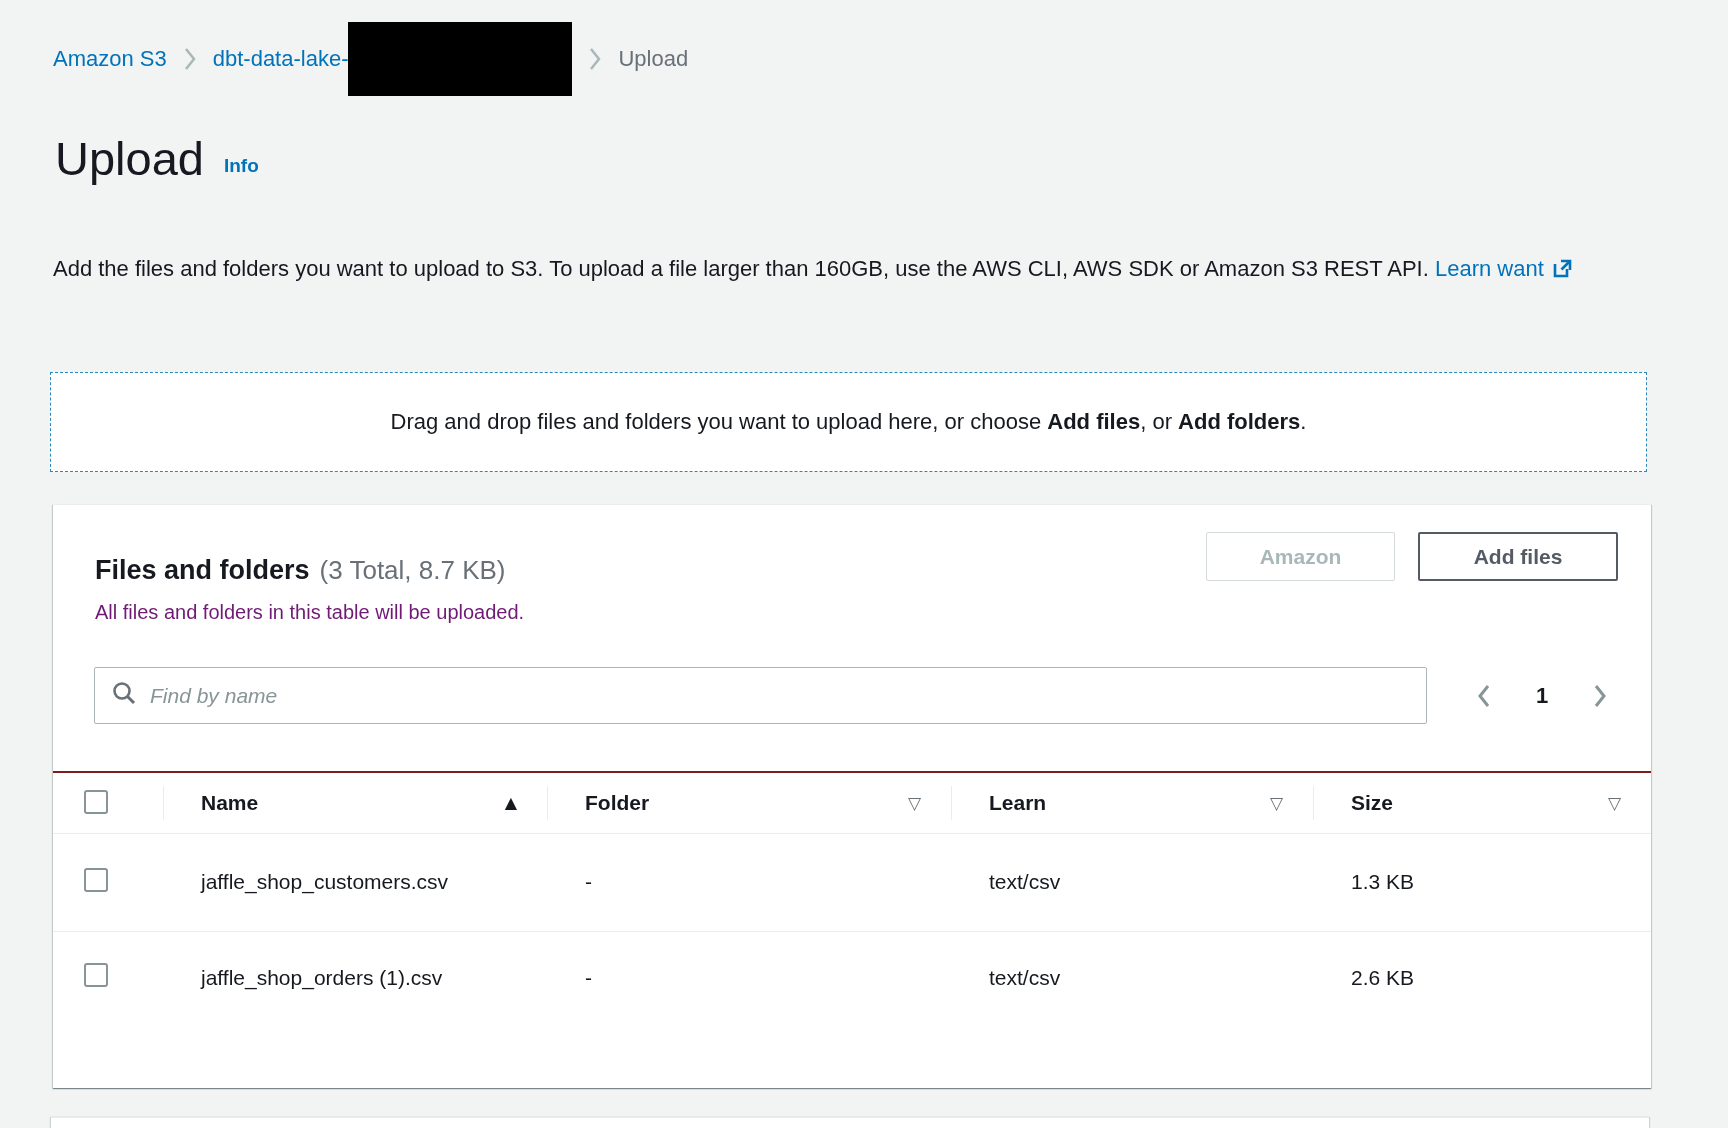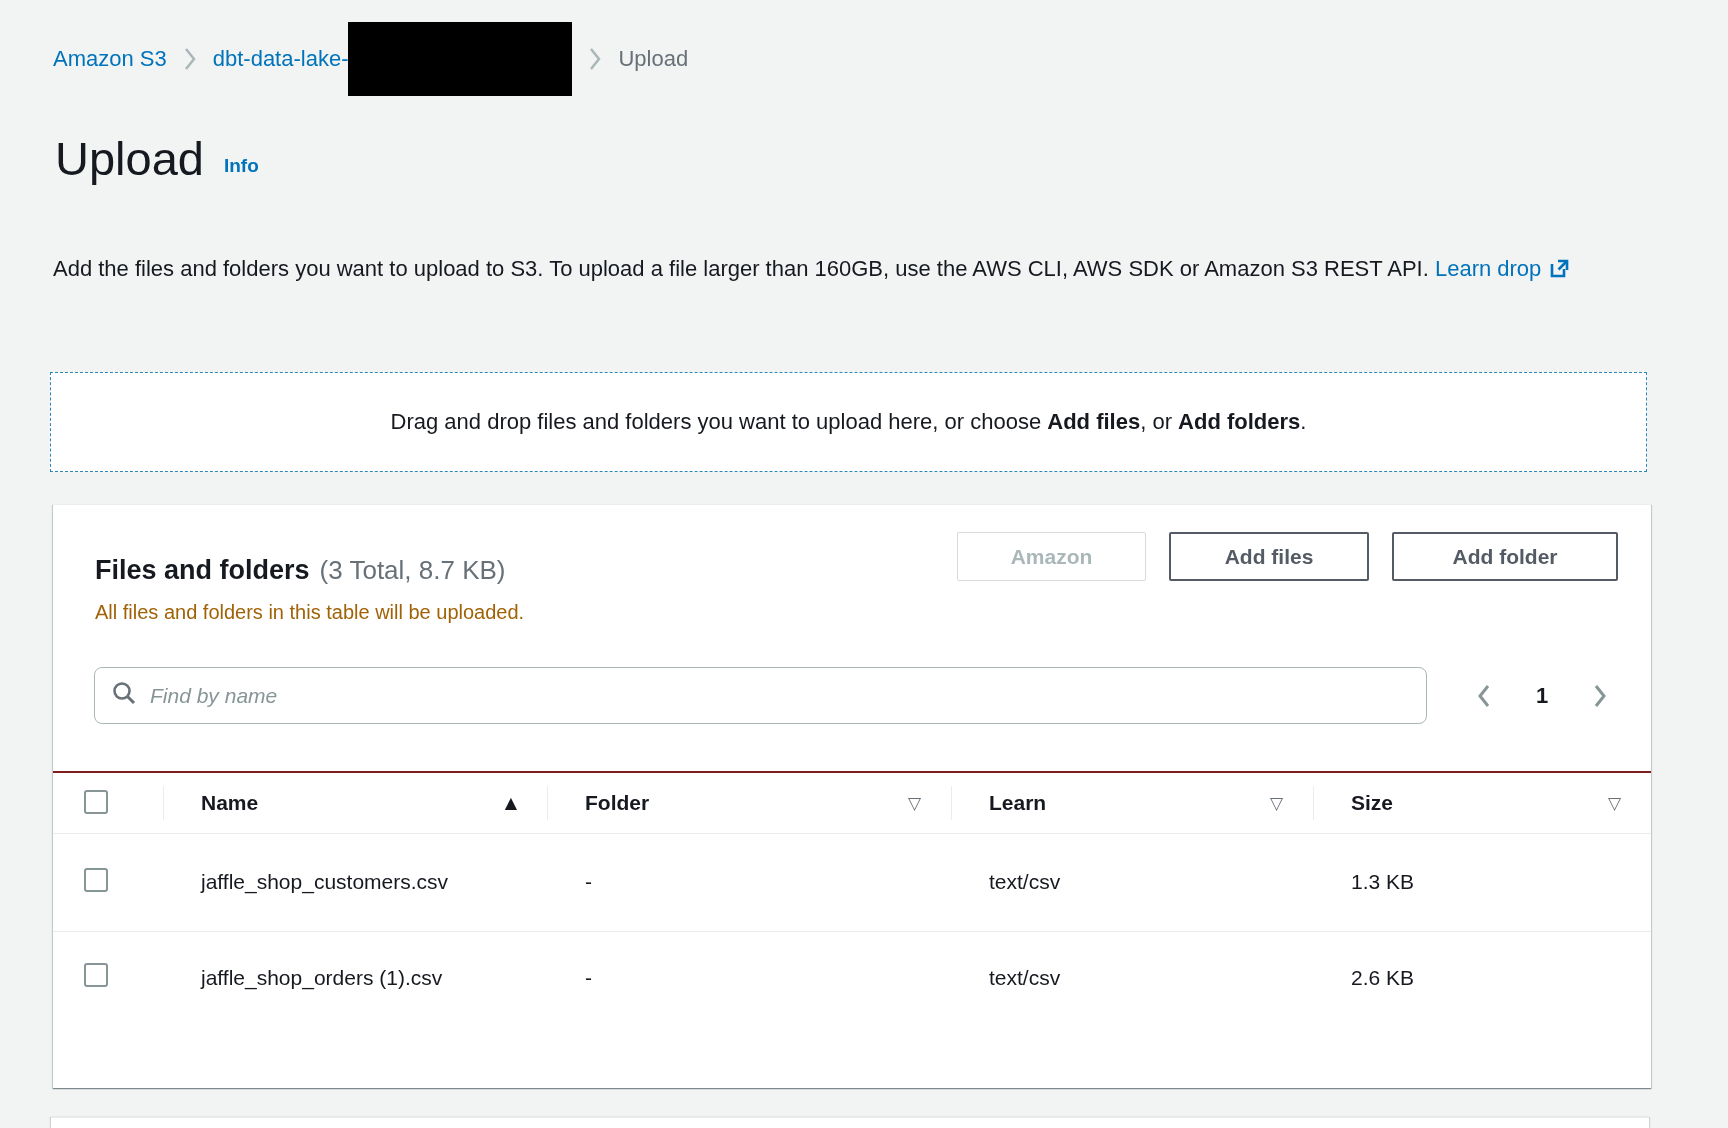--- a/index.html
+++ b/index.html
@@ -50,38 +50,38 @@
 
   
   .card {
     position:absolute; left:53px; top:504px; width:1598px; height:584px;
     background:#fff; border-top:1px solid #eaeded;
     box-shadow:0 1px 1px 0 rgba(0,28,36,.3), 1px 1px 1px 0 rgba(0,28,36,.15), -1px 1px 1px 0 rgba(0,28,36,.15);
     overflow:hidden;
   }
   .card-title { position:absolute; left:42px; top:30px; font-size:27px; font-weight:700; color:#16191f; white-space:nowrap;margin-top:20px; }
   .card-title .count { font-size:26px; font-weight:400; color:#687078; margin-left:10px; }
-  .card-subtitle { position:absolute; left:42px; top:96px; font-size:20px; color:#a16207; }
+  .card-subtitle { position:absolute; left:42px; top:96px; font-size:20px; color:#701a75; }
 
   .button-row { position:absolute; right:33px; top:27px; display:flex; gap:23px; }
   .btn {
     height:49px; background:#fff; border-radius:2px;
     display:flex; align-items:center; justify-content:center;
     font-size:21px; font-weight:700; font-family:"Liberation Sans", sans-serif;
     cursor:pointer;
   }
   .btn-disabled { width:189px; border:1px solid #d5dbdb; color:#aab7b8; cursor:default; }
   .btn-normal  { border:2px solid #545b64; color:#545b64; }
   .btn-addfiles { width:200px; }
   .btn-addfolder { width:226px; }
 
   
   .search-box {
     position:absolute; left:41px; top:162px; width:1333px; height:57px;
-    background:#fff; border:1px solid #aab7b8; border-radius:8px;
+    background:#fff; border:1px solid #aab7b8; border-radius:2px;
     display:flex; align-items:center; padding-left:16px;
   }
   .search-box input {
     flex:1; border:none; outline:none; background:transparent;
     font-size:21px; margin-left:12px; font-family:"Liberation Sans", sans-serif; color:#16191f;
   }
   .search-box input::placeholder { font-style:italic; color:#879596; }
 
   .pagination {
     position:absolute; left:1402px; top:162px; height:57px;
@@ -144,21 +144,21 @@
   <span class="crumb-current">Upload</span>
 </nav>
 
 <div class="page-heading">
   <h1>Upload</h1>
   <a class="info-link">Info</a>
 </div>
 
 <p class="page-desc">
   <span>Add the files and folders you want to upload to S3. To upload a file larger than 160GB, use the AWS CLI, AWS SDK or Amazon S3 REST API.</span>
-  <a class="learn-more"><span>Learn drop</span><span class="ext-icon"><svg width="21" height="21" viewBox="0 0 21 21">
+  <a class="learn-more"><span>Learn want</span><span class="ext-icon"><svg width="21" height="21" viewBox="0 0 21 21">
           <path d="M3 6 L3 18 L15 18 L15 11" fill="none" stroke="#0073bb" stroke-width="2.6"></path>
           <path d="M9 3 L18 3 L18 12" fill="none" stroke="#0073bb" stroke-width="2.6"></path>
           <path d="M18 3 L9.5 11.5" fill="none" stroke="#0073bb" stroke-width="2.6"></path>
         </svg></span></a>
 </p>
 
 <div class="dropzone">
   <span>
     <span>Drag and drop files and folders you want to upload here, or choose </span><b>Add files</b><span>, or </span><b>Add folders</b><span>.</span>
   </span>
@@ -167,21 +167,20 @@
 <section class="card">
 
   <h2 class="card-title">
     <span>Files and folders</span><span class="count">(3 Total, 8.7 KB)</span>
   </h2>
   <div class="card-subtitle">All files and folders in this table will be uploaded.</div>
 
   <div class="button-row">
     <button class="btn btn-disabled">Amazon</button>
     <button class="btn btn-normal btn-addfiles">Add files</button>
-    <button class="btn btn-normal btn-addfolder">Add folder</button>
   </div>
 
   <div class="search-box">
     <span>
       <svg width="27" height="27" viewBox="0 0 27 27">
           <circle cx="11" cy="11" r="7.5" fill="none" stroke="#687078" stroke-width="2.6"></circle>
           <line x1="16.5" y1="16.5" x2="23" y2="23" stroke="#687078" stroke-width="3"></line>
         </svg>
     </span>
     <input type="text" placeholder="Find by name" style="">

